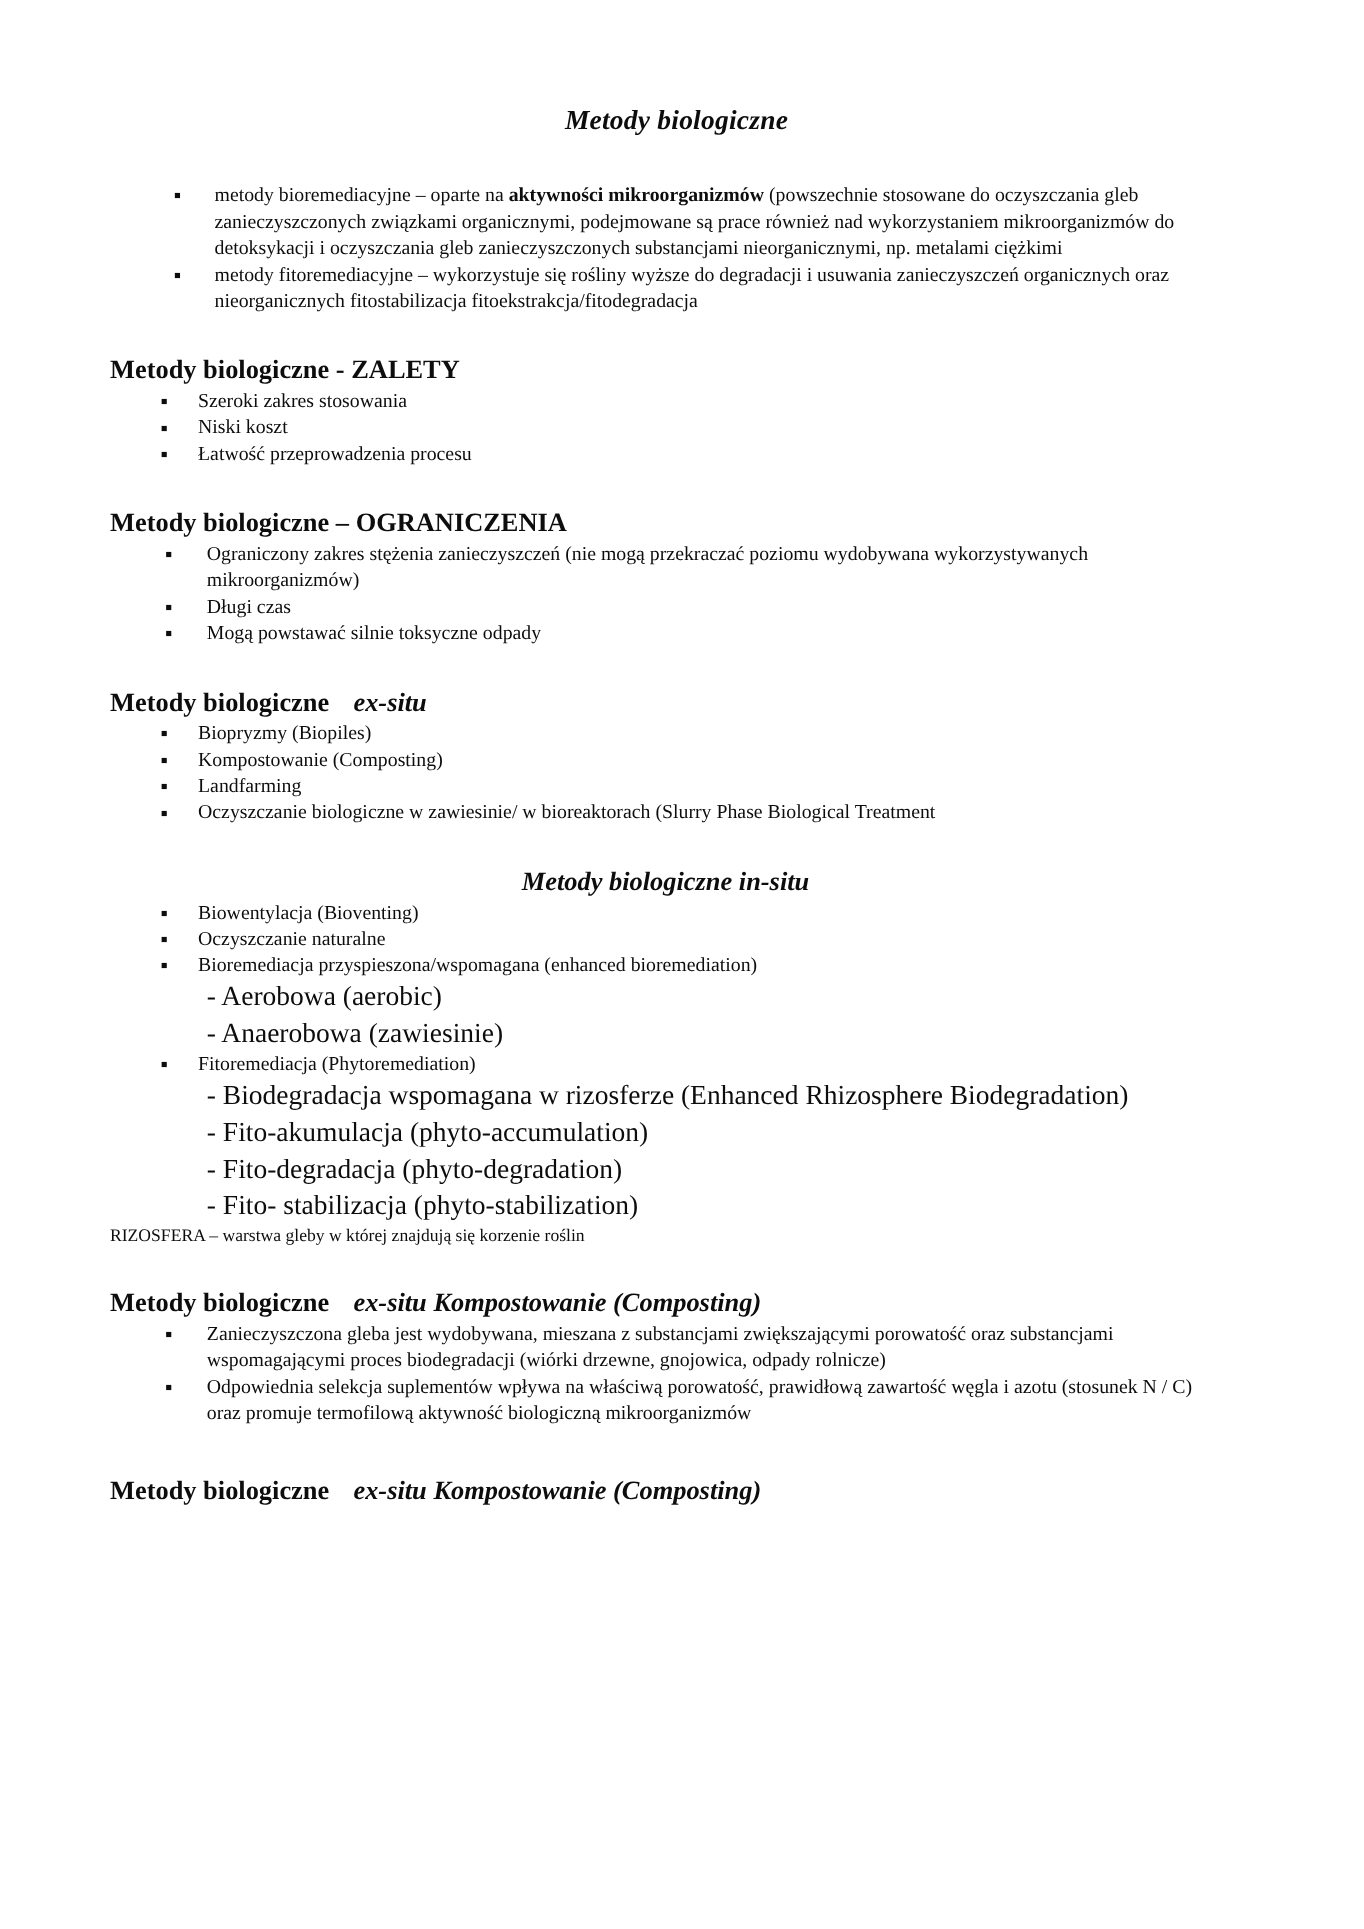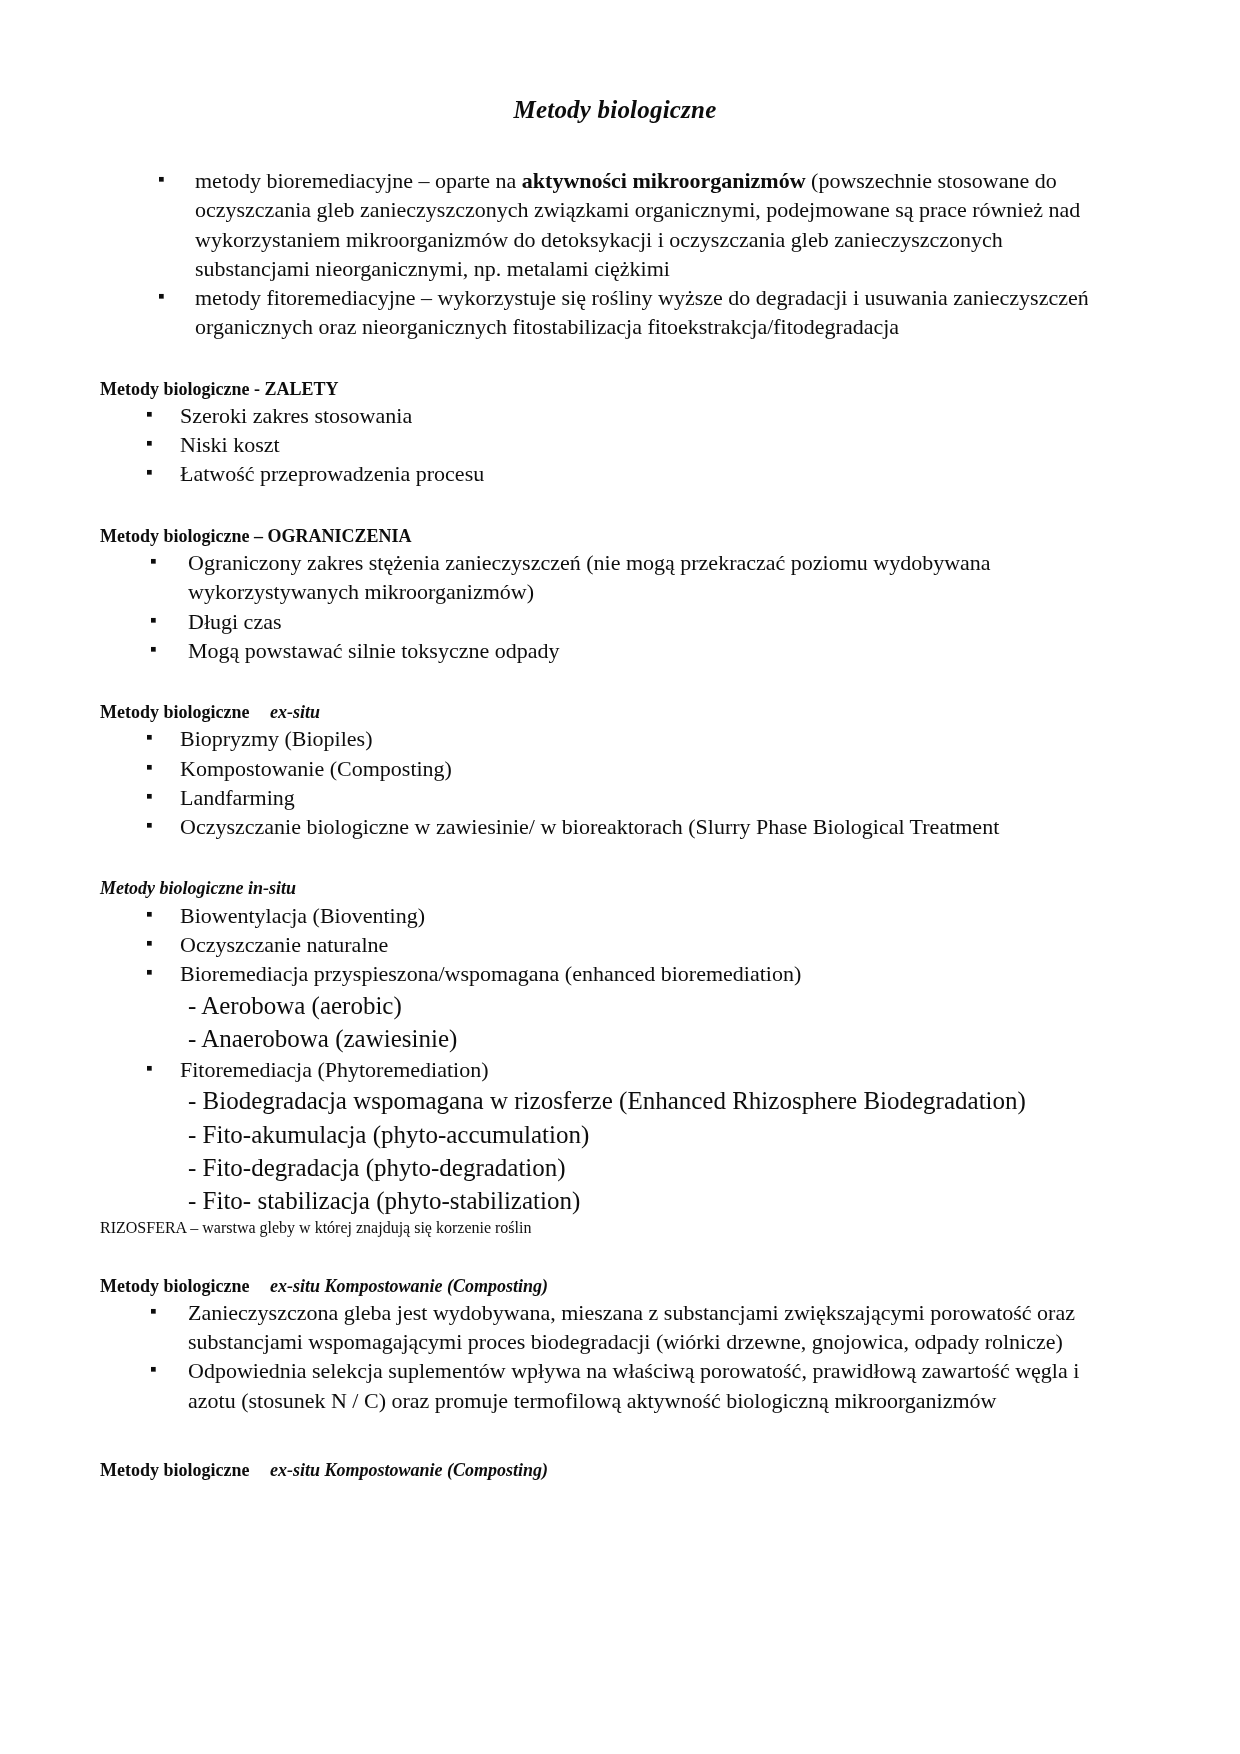--- a/index.html
+++ b/index.html
@@ -28,40 +28,41 @@
     text-align: center;
     font-weight: bold;
     font-style: italic;
     font-size: 25px;
     letter-spacing: 0.2px;
     margin: 0 0 42px 0;
     padding-left: 20px;
   }
   .section-heading {
     font-weight: bold;
-    font-size: 18px;
+    font-size: 24px;
     margin: 0;
     padding: 0;
     line-height: 1.3;
   }
   .section-heading .ital {
     font-style: italic;
     margin-left: 16px;
   }
   .heading-all-italic {
     font-style: italic;
+    text-align: center;
   }
   ul.bullets {
     list-style: none;
     margin: 0;
     padding: 0;
   }
   ul.bullets > li {
     position: relative;
-    font-size: 22px;
+    font-size: 18px;
     line-height: 1.33;
     padding-left: 95px;
     margin: 0;
   }
   ul.bullets > li::before {
     content: "\25AA";
     position: absolute;
     left: 58px;
     top: -1px;
     font-size: 19px;

